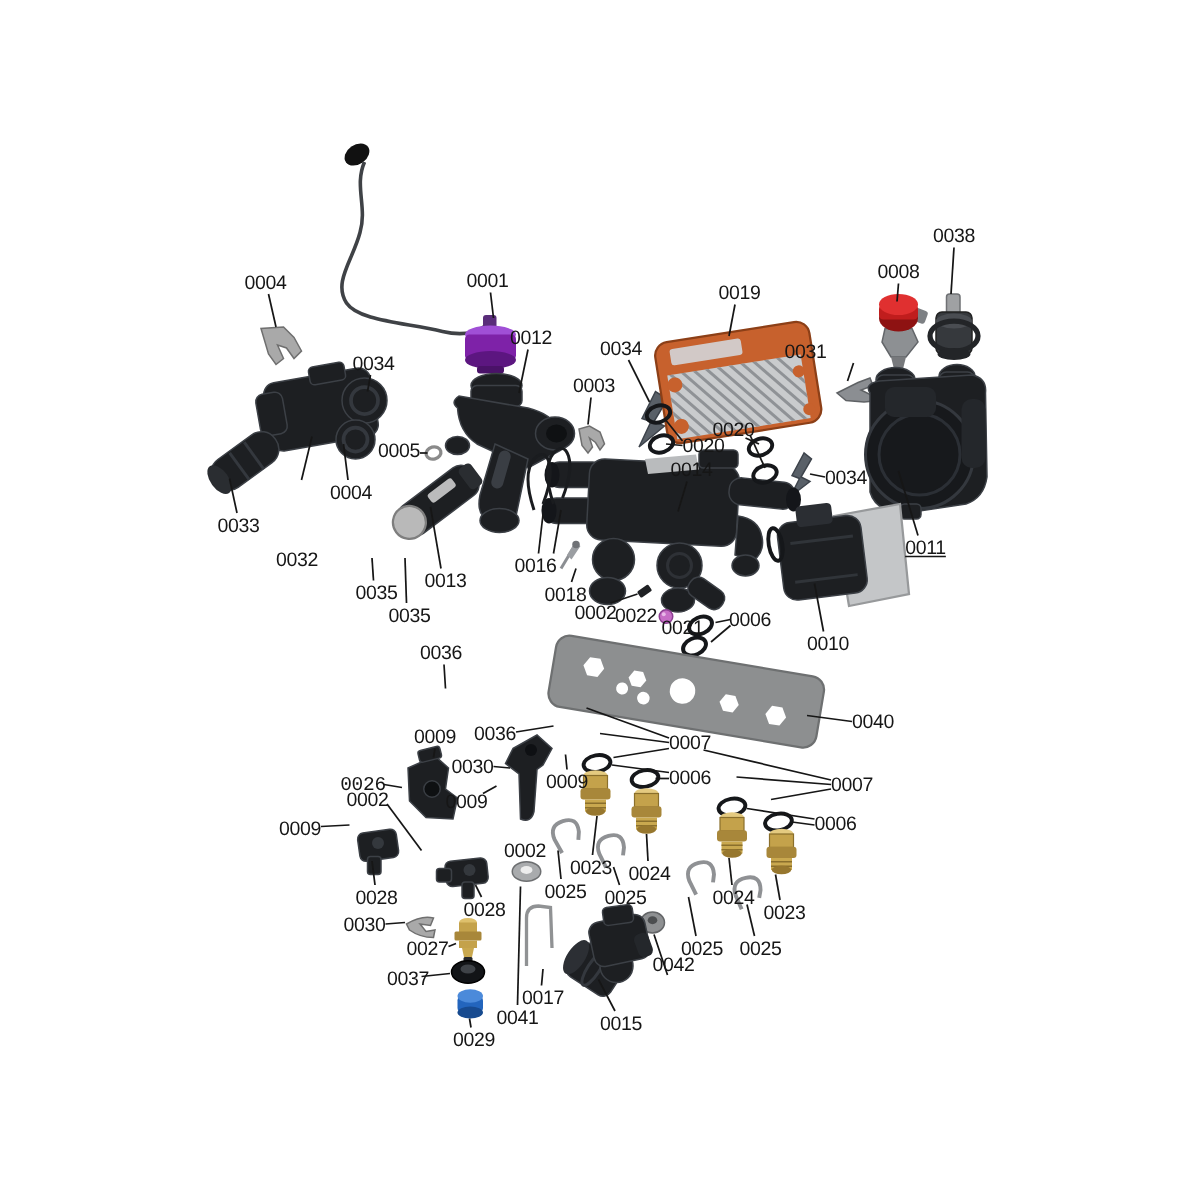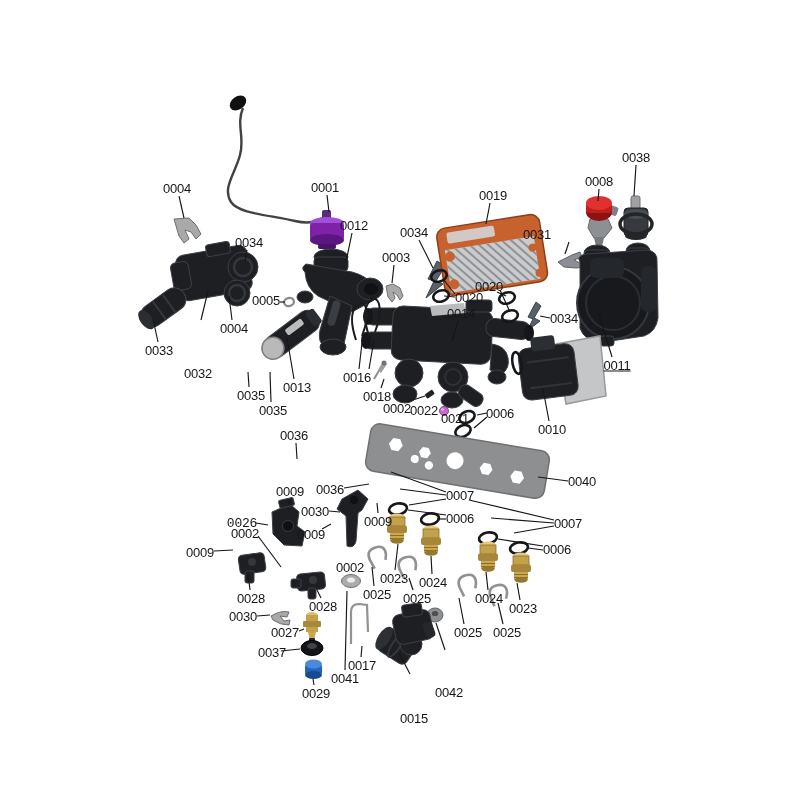--- a/index.html
+++ b/index.html
@@ -454,19 +454,19 @@
       <div class="part-label" style="left: 251px; top: 598px;">0028</div>
       <div class="part-label" style="left: 323px; top: 606px;">0028</div>
       <div class="part-label" style="left: 489px; top: 598px;">0024</div>
       <div class="part-label" style="left: 523px; top: 608px;">0023</div>
       <div class="part-label" style="left: 243px; top: 616px;">0030</div>
       <div class="part-label" style="left: 285px; top: 632px;">0027</div>
       <div class="part-label" style="left: 468px; top: 632px;">0025</div>
       <div class="part-label" style="left: 507px; top: 632px;">0025</div>
       <div class="part-label" style="left: 272px; top: 652px; text-align: center;">0037</div>
       <div class="part-label" style="left: 362px; top: 665px;">0017</div>
-      <div class="part-label" style="left: 449px; top: 692px;">0042</div>
+      <div class="part-label" style="left: 449px; top: 643px;">0042</div>
       <div class="part-label" style="left: 345px; top: 678px;">0041</div>
-      <div class="part-label" style="left: 414px; top: 718px; text-align: center;">0015</div>
+      <div class="part-label" style="left: 414px; top: 682px; text-align: center;">0015</div>
       <div class="part-label" style="left: 316px; top: 693px;">0029</div>
     </div>
 
 </div>
 
 </body></html>

